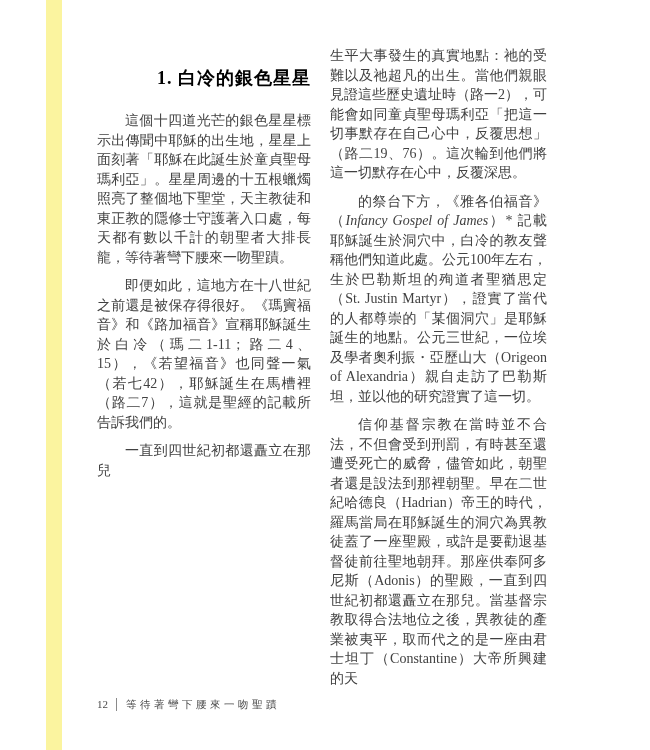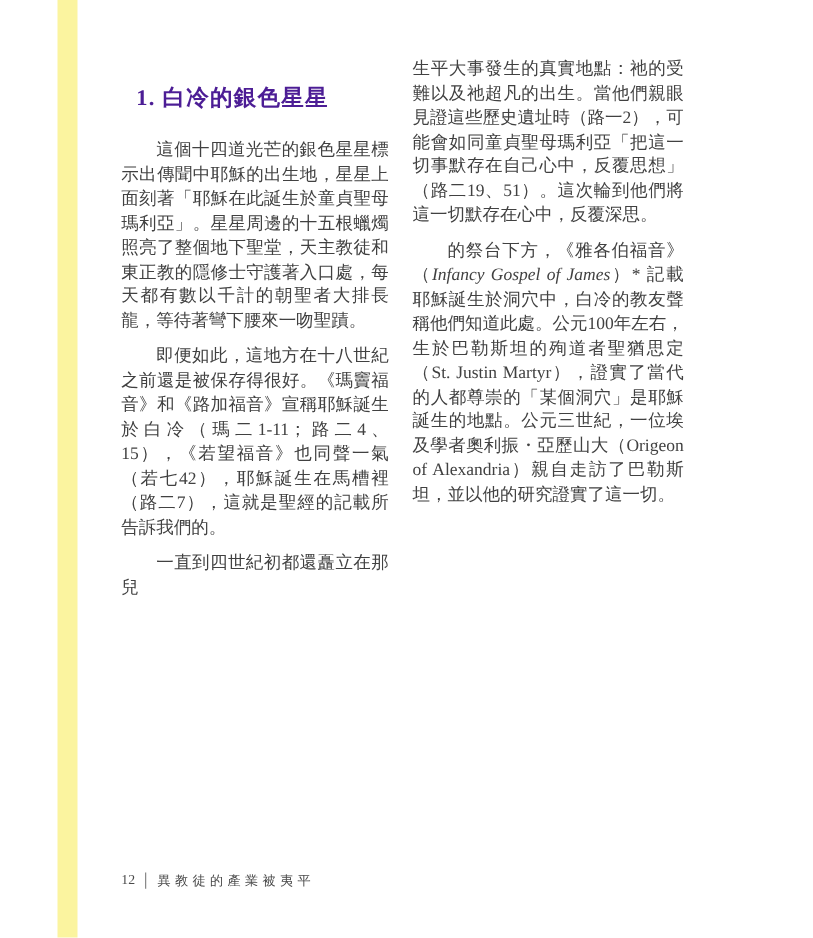--- a/index.html
+++ b/index.html
@@ -27,24 +27,24 @@
     text-indent: 2em;
     text-align: justify;
     color: #414141;
   }
   .col p.no-indent { text-indent: 0; }
   .col-left { left: 97px; top: 66px; width: 214px; }
   .col-right { left: 330px; top: 46px; width: 217px; }
   h1.section-heading {
     font-size: 18px;
     font-weight: bold;
-    color: #4c1d95;
+    color: #000000;
     letter-spacing: 1px;
-    margin: 0 0 21px 12px;
-    text-align: left;
+    margin: 0 0 21px 0;
+    text-align: right;
   }
   .col i { font-style: italic; }
   .footer {
     position: absolute;
     left: 97px; top: 698px;
     display: flex;
     align-items: flex-start;
     color: #4a4a4a;
   }
   .footer .pagenum {
@@ -68,21 +68,22 @@
 <div class="stripe" style="background-color:#fbf49f"></div>
 
 <section class="col col-left">
   <h1 class="section-heading">1. 白冷的銀色星星</h1>
   <p>這個十四道光芒的銀色星星標示出傳聞中耶穌的出生地，星星上面刻著「耶穌在此誕生於童貞聖母瑪利亞」。星星周邊的十五根蠟燭照亮了整個地下聖堂，天主教徒和東正教的隱修士守護著入口處，每天都有數以千計的朝聖者大排長龍，等待著彎下腰來一吻聖蹟。</p>
   <p>即便如此，這地方在十八世紀之前還是被保存得很好。《瑪竇福音》和《路加福音》宣稱耶穌誕生於白冷（瑪二1-11；路二4、15），《若望福音》也同聲一氣（若七42），耶穌誕生在馬槽裡（路二7），這就是聖經的記載所告訴我們的。</p>
   <p>一直到四世紀初都還矗立在那兒</p>
 </section>
 
 <section class="col col-right">
-  <p class="no-indent">生平大事發生的真實地點：祂的受難以及祂超凡的出生。當他們親眼見證這些歷史遺址時（路一2），可能會如同童貞聖母瑪利亞「把這一切事默存在自己心中，反覆思想」（路二19、51）。這次輪到他們將這一切默存在心中，反覆深思。</p>
+  <p class="no-indent">生平大事發生的真實地點：祂的受難以及祂超凡的出生。當他們親眼見證這些歷史遺址時（路一2），可能會如同童貞聖母瑪利亞「把這一切事默存在自己心中，反覆思想」（路二19、76）。這次輪到他們將這一切默存在心中，反覆深思。</p>
   <p><span>的祭台下方，《雅各伯福音》（</span><i>Infancy Gospel of James</i><span>）* 記載耶穌誕生於洞穴中，白冷的教友聲稱他們知道此處。公元100年左右，生於巴勒斯坦的殉道者聖猶思定（St. Justin Martyr），證實了當代的人都尊崇的「某個洞穴」是耶穌誕生的地點。公元三世紀，一位埃及學者奧利振・亞歷山大（Origeon of Alexandria）親自走訪了巴勒斯坦，並以他的研究證實了這一切。</span></p>
+  <p>信仰基督宗教在當時並不合法，不但會受到刑罰，有時甚至還遭受死亡的威脅，儘管如此，朝聖者還是設法到那裡朝聖。早在二世紀哈德良（Hadrian）帝王的時代，羅馬當局在耶穌誕生的洞穴為異教徒蓋了一座聖殿，或許是要勸退基督徒前往聖地朝拜。那座供奉阿多尼斯（Adonis）的聖殿，一直到四世紀初都還矗立在那兒。當基督宗教取得合法地位之後，異教徒的產業被夷平，取而代之的是一座由君士坦丁（Constantine）大帝所興建的天</p>
 </section>
 
 <footer class="footer">
   <span class="pagenum">12</span>
   <span class="divider"></span>
-  <span class="booktitle">異教徒的產業被夷平</span>
+  <span class="booktitle">等待著彎下腰來一吻聖蹟</span>
 </footer>
 
 </body></html>

